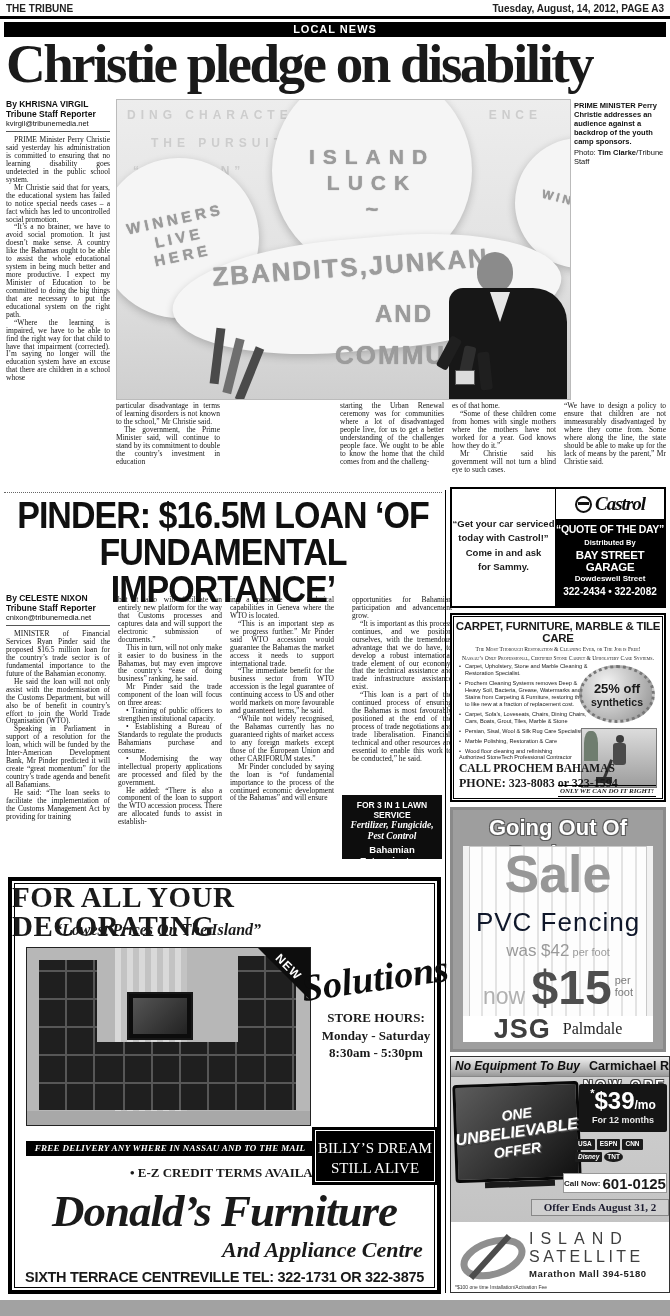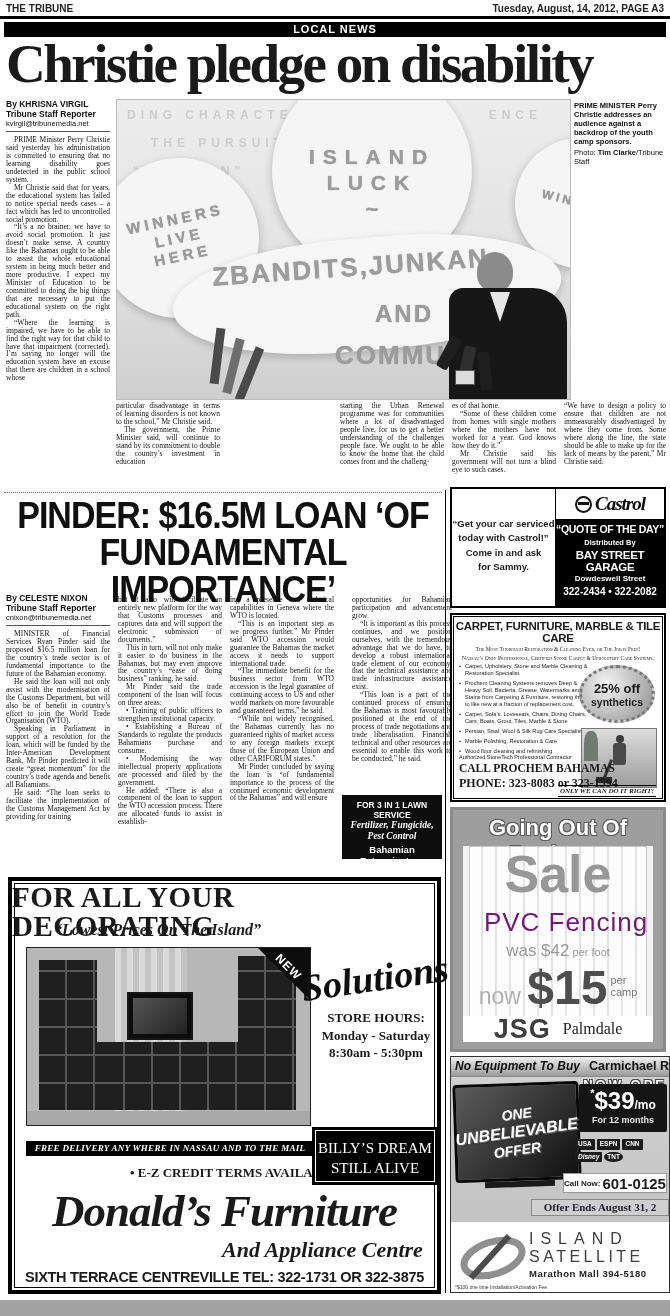--- a/index.html
+++ b/index.html
@@ -101,22 +101,22 @@
   
   .sale{left:450px;top:807px;width:216px;height:245px;border:3px solid #8a8a8a;box-sizing:border-box;
         background:#9e9e9e;overflow:hidden}
   .sale-hdr{margin-top:5px;text-align:center;font:bold 22px "Liberation Sans",sans-serif;color:#fff;
             text-shadow:1px 1px 0 #5c5c5c,-1px -1px 0 #5c5c5c,1px -1px 0 #5c5c5c,-1px 1px 0 #5c5c5c}
   .fence{position:absolute;left:10px;right:10px;top:36px;bottom:32px;
          background:repeating-linear-gradient(90deg,#fdfdfd 0 12px,#e3e3e3 12px 14px);
          border-left:6px solid #f2f2f2;border-right:6px solid #f2f2f2;box-shadow:inset 0 0 0 1px #c9c9c9}
   .sale-big{position:absolute;left:0;width:100%;top:38px;text-align:center;
             font:bold 52px/1 "Liberation Sans",sans-serif;color:#979797}
-  .sale-prod{position:absolute;left:8px;width:100%;top:97px;text-align:center;
-             font:26px "Liberation Sans",sans-serif;color:#701a75;letter-spacing:1px}
+  .sale-prod{position:absolute;left:0;width:100%;top:97px;text-align:center;
+             font:26px "Liberation Sans",sans-serif;color:#0f172a;letter-spacing:1px}
   .sale-was{position:absolute;left:0;width:100%;top:131px;text-align:center;color:#9a9a9a;
             font-family:"Liberation Sans",sans-serif}
   .sale-now{position:absolute;left:0;width:100%;top:150px;text-align:center;font-family:"Liberation Sans",sans-serif}
   .sale-strip{position:absolute;left:10px;right:10px;bottom:7px;height:26px;background:#fff;
               display:flex;align-items:center;justify-content:center}
   .sale-jsg{font:bold 27px/1 "Liberation Sans",sans-serif;color:#3f3f3f;letter-spacing:1px}
   .sale-loc{font:16px "Liberation Serif",serif;color:#222;margin-left:12px}
 
   
   .sat{left:450px;top:1056px;width:220px;height:237px;border:1px solid #333;box-sizing:border-box;
@@ -259,21 +259,21 @@
     <div class="cred">
       <span>Photo: </span><b>Tim Clarke</b><span>/Tribune Staff</span>
     </div>
   </div>
 
   <div class="abs ncol cont" style="left:116px;top:402px">
       <p class="para">particular disadvantage in terms of learning disorders is not known to the school,” Mr Christie said.</p>
       <p class="para">The government, the Prime Minister said, will continue to stand by its commitment to double the country’s investment in education</p>
     </div>
   <div class="abs ncol cont" style="left:340px;top:402px">
-      <p class="para">starting the Urban Renewal programme was for communities where a lot of disadvantaged people live, for us to get a better understanding of the challenges people face. We ought to be able to know the home that the child comes from and the challeng-</p>
+      <p class="para">starting the Urban Renewal ceremony was for communities where a lot of disadvantaged people live, for us to get a better understanding of the challenges people face. We ought to be able to know the home that the child comes from and the challeng-</p>
     </div>
   <div class="abs ncol cont" style="left:452px;top:402px">
       <p class="para">es of that home.</p>
       <p class="para">“Some of these children come from homes with single mothers where the mothers have not worked for a year. God knows how they do it.”</p>
       <p class="para">Mr Christie said his government will not turn a blind eye to such cases.</p>
     </div>
   <div class="abs ncol cont" style="left:564px;top:402px;width:102px">
       <p class="para">“We have to design a policy to ensure that children are not immeasurably disadvantaged by where they come from. Some where along the line, the state should be able to make up for the lack of means by the parent,” Mr Christie said.</p>
     </div>
 
@@ -379,21 +379,21 @@
 
   <div class="abs sale">
     <div class="sale-hdr">Going Out Of Business</div>
     <div class="fence"></div>
     <div class="sale-big">Sale</div>
     <div class="sale-prod">PVC Fencing</div>
     <div class="sale-was">
       <span style="font-size:17px">was $42</span><span style="font-size:11px"> per foot</span>
     </div>
     <div class="sale-now">
-      <span style="font-size:23px;color:#b0b0b0">now </span><span style="font-weight:bold;font-size:48px;color:#4e4e4e">$15</span><span style="display:inline-block;vertical-align:8px;text-align:left;font-size:11px;color:#7a7a7a;line-height:1.05;margin-left:3px"><span style="display:block">per</span><span style="display:block">camp</span></span>
+      <span style="font-size:23px;color:#b0b0b0">now </span><span style="font-weight:bold;font-size:48px;color:#4e4e4e">$15</span><span style="display:inline-block;vertical-align:8px;text-align:left;font-size:11px;color:#7a7a7a;line-height:1.05;margin-left:3px"><span style="display:block">per</span><span style="display:block">foot</span></span>
     </div>
     <div class="sale-strip">
       <span class="sale-jsg">JSG</span>
       <span class="sale-loc">Palmdale</span>
     </div>
   </div>
 
   <div class="abs sat">
     <div class="sat-s1">
       <span class="l">No Equipment To Buy</span>

